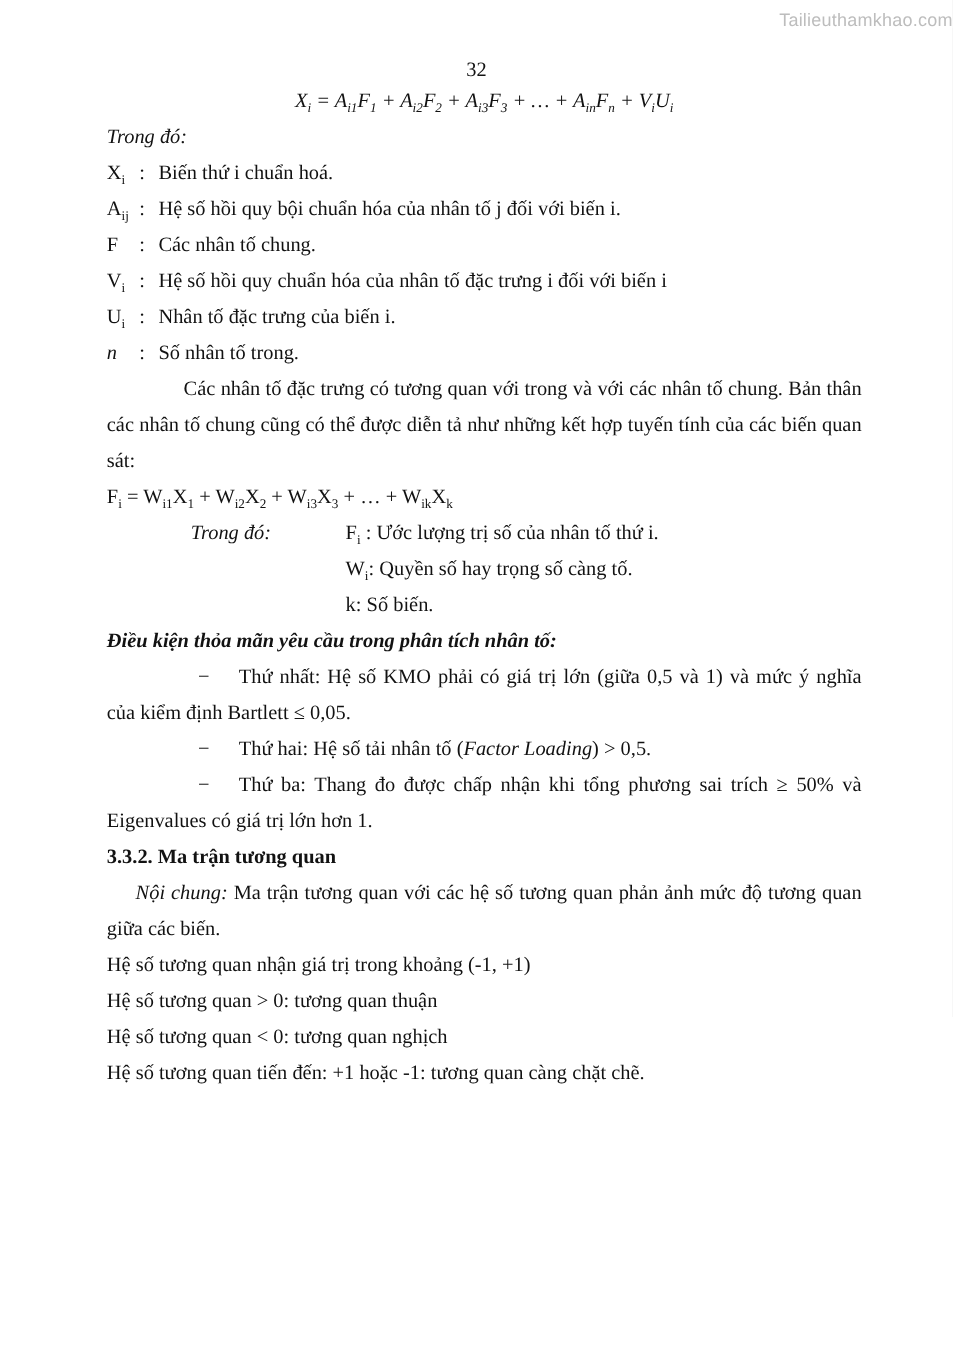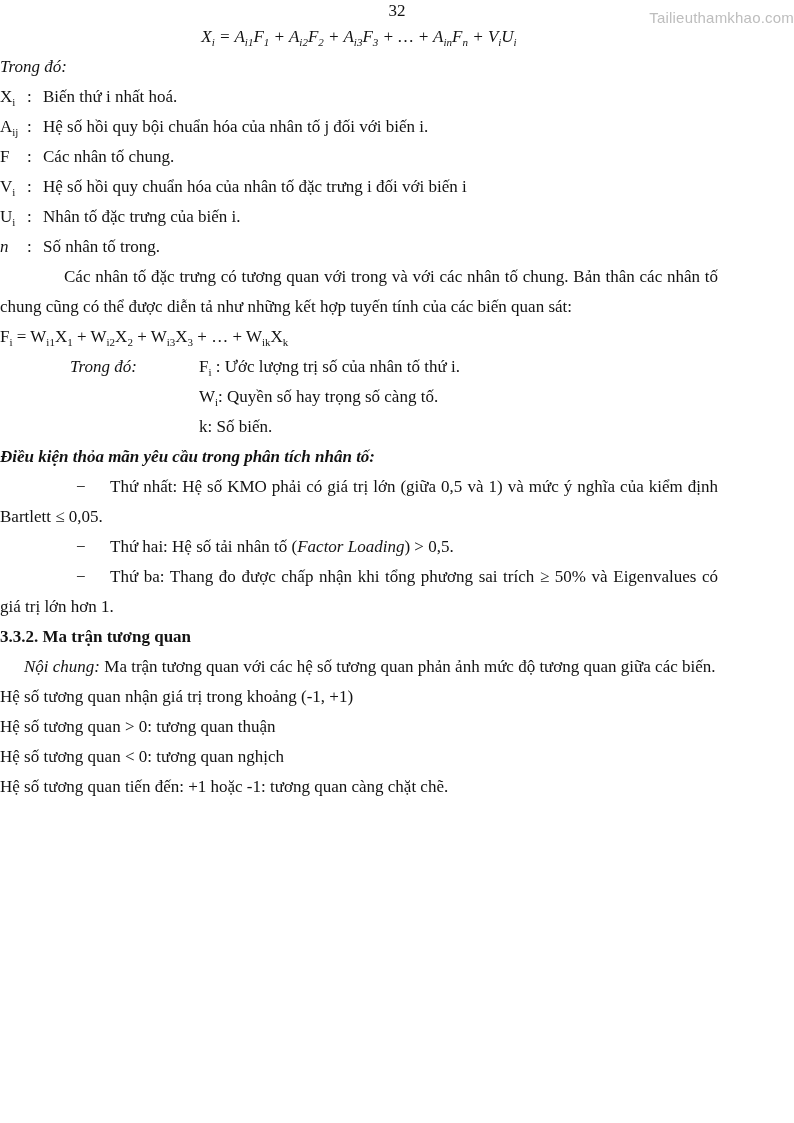--- a/index.html
+++ b/index.html
@@ -15,24 +15,26 @@
   }
   .watermark{
     position:absolute;top:9px;right:0;
     font-family:"Liberation Sans","DejaVu Sans",sans-serif;
     font-size:15px;
     color:#bdbdbd;
     text-shadow:1px 1px 0 #ffffff;
     letter-spacing:.2px;
   }
   .pagenum{
+    margin-top:47px;
     text-align:center;
     line-height:22px;
   }
   .content{
+    margin-left:89px;
     margin-right:76px; 
     font-family:Liberation Serif, serif;
   }
   .content p, .content div{margin:0;line-height:30px;}
   .italic{font-style:italic;}
   .just{text-align:justify;}
   sub{font-size:11px;line-height:0;}
   .formula-center{margin-top:68px;text-align:center;}
   .ind-formula2{margin-left:68px;}
   .defs1-label{margin-left:78px;}
@@ -63,21 +65,21 @@
 
   <div class="pagenum">32</div>
 
   <div class="content">
 
     <div class="formula-center italic"><span>X</span><sub>i</sub><span> = A</span><sub>i1</sub><span>F</span><sub>1</sub><span> + A</span><sub>i2</sub><span>F</span><sub>2</sub><span> + A</span><sub>i3</sub><span>F</span><sub>3</sub><span> + … + A</span><sub>in</sub><span>F</span><sub>n</sub><span> + V</span><sub>i</sub><span>U</span><sub>i</sub></div>
 
     <p class="defs1-label italic">Trong đó:</p>
 
     <div class="defrow">
-      <span class="term"><span>X</span><sub>i</sub></span><span class="colon">:</span><span class="desc">Biến thứ i nhất hoá.</span>
+      <span class="term"><span>X</span><sub>i</sub></span><span class="colon">:</span><span class="desc">Biến thứ i chuẩn hoá.</span>
     </div>
     <div class="defrow">
       <span class="term"><span>A</span><sub>ij</sub></span><span class="colon">:</span><span class="desc">Hệ số hồi quy bội chuẩn hóa của nhân tố j đối với biến i.</span>
     </div>
     <div class="defrow">
       <span class="term"><span>F</span></span><span class="colon">:</span><span class="desc">Các nhân tố chung.</span>
     </div>
     <div class="defrow">
       <span class="term"><span>V</span><sub>i</sub></span><span class="colon">:</span><span class="desc">Hệ số hồi quy chuẩn hóa của nhân tố đặc trưng i đối với biến i</span>
     </div>

